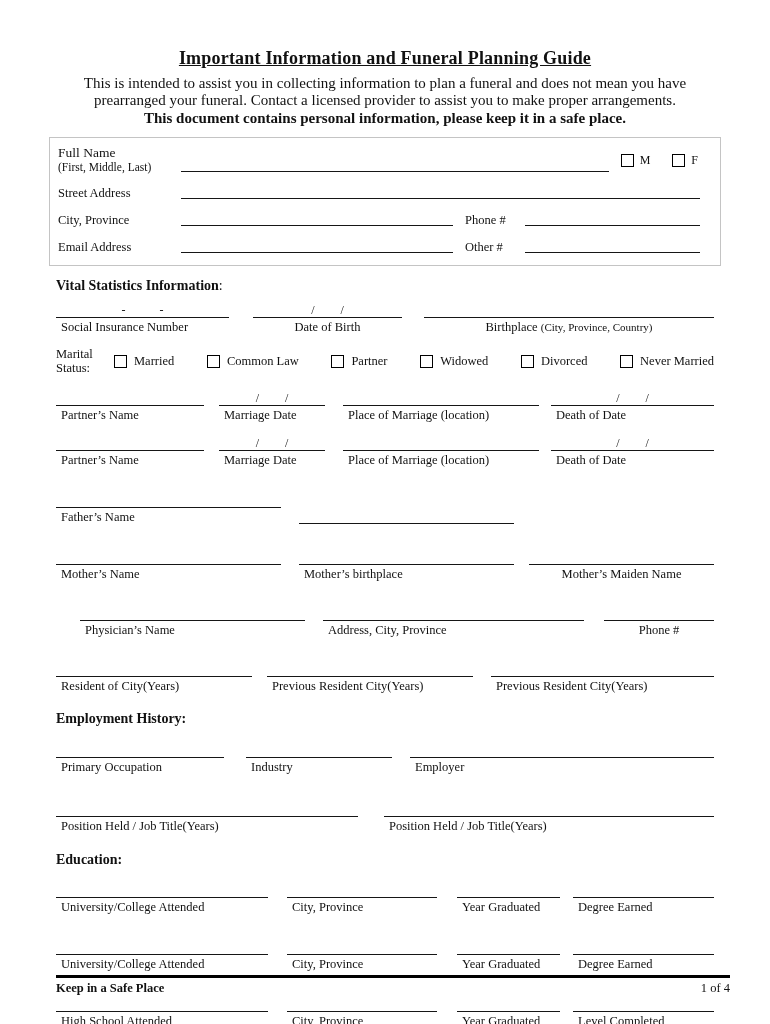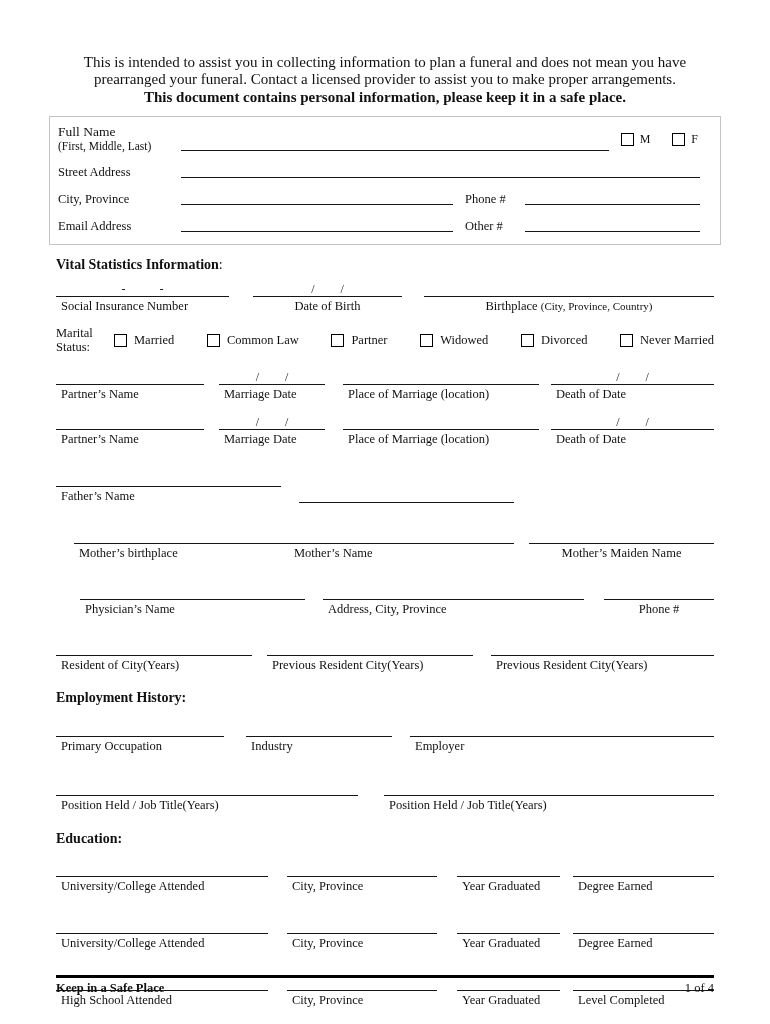--- a/index.html
+++ b/index.html
@@ -80,33 +80,34 @@
   
   .h2{font-size:14px;font-weight:bold;margin:0;}
   .h2 .colon{font-weight:normal;}
   
   .marital{display:flex;align-items:center;margin-top:13px;}
   .marital .mlab{flex:0 0 58px;font-size:12.5px;line-height:14px;}
   .mopts{flex:1;display:flex;justify-content:space-between;align-items:center;}
   .mopt{display:flex;align-items:center;font-size:12.5px;}
   .mopt .cb{margin-right:7px;}
   .footer{
-    position:absolute;left:56px;right:56px;bottom:28px;
+    position:absolute;left:56px;right:40px;bottom:28px;
     border-top:3px solid #000;
     padding-top:3px;
     display:flex;justify-content:space-between;
     font-size:12.5px;
   }
   .footer .fl{font-weight:bold;}
 </style>
 </head>
 <body>
 
 <div class="page">
 
+  <h1 class="title">Important Information and Funeral Planning Guide</h1>
   <p class="intro">
     <span>This is intended to assist you in collecting information to plan a funeral and does not mean you have</span><br>
     <span>prearranged your funeral. Contact a licensed provider to assist you to make proper arrangements.</span>
   </p>
   <p class="notice">This document contains personal information, please keep it in a safe place.</p>
 
   <section class="namebox">
     <div class="nrow" style="margin-top:0;">
       <div class="fn-lab">
         <div class="fn-main">Full Name</div>
@@ -248,27 +249,27 @@
     <div class="field" style="flex:0 0 225px;">
       <div class="write"></div>
       <div class="flabel">Father’s Name</div>
     </div>
     <div class="field" style="flex:0 0 215px;margin-left:18px;">
       <div class="write"></div>
     </div>
   </div>
 
   <div class="frow" style="margin-top:23px;">
+    <div class="field" style="flex:0 0 225px;">
+      <div class="write"></div>
+      <div class="flabel">Mother’s Name</div>
+    </div>
     <div class="field" style="flex:0 0 215px;margin-left:18px;">
       <div class="write"></div>
       <div class="flabel">Mother’s birthplace</div>
-    </div>
-    <div class="field" style="flex:0 0 225px;">
-      <div class="write"></div>
-      <div class="flabel">Mother’s Name</div>
     </div>
     <div class="field grow" style="margin-left:15px;">
       <div class="write"></div>
       <div class="flabel center">Mother’s Maiden Name</div>
     </div>
   </div>
 
   <div class="frow" style="margin-top:22px;">
     <div class="field" style="flex:0 0 225px;margin-left:24px;">
       <div class="write"></div>

